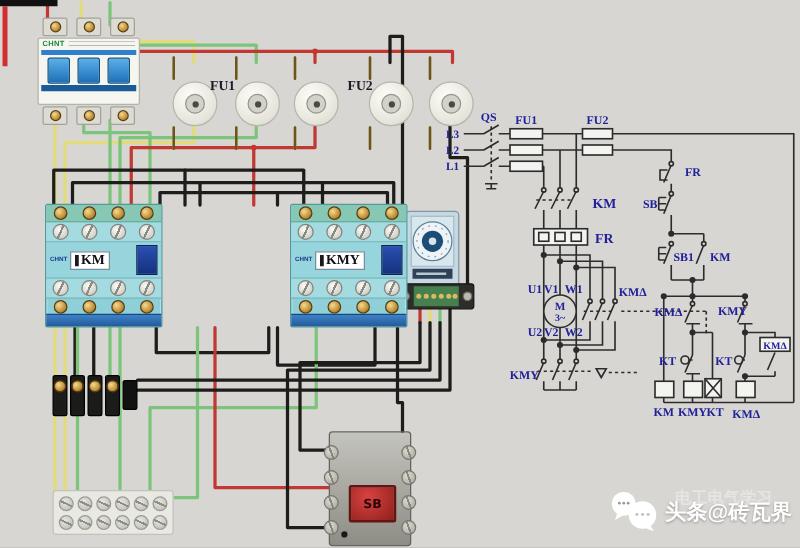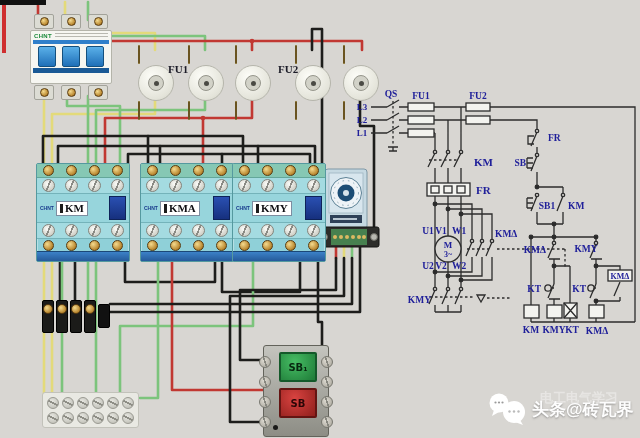--- a/index.html
+++ b/index.html
@@ -395,52 +395,20 @@
         <i class="scr scr-w"></i>
       </div>
     <div class="ct-row" style="height:12px">
         <i class="scr scr-b"></i>
         <i class="scr scr-b"></i>
         <i class="scr scr-b"></i>
         <i class="scr scr-b"></i>
       </div>
     <div class="ct-bar"></div>
   </div>
-  <div class="comp contactor" style="left:140px">
-    <div class="ct-row ct-top">
-        <i class="scr scr-b"></i>
-        <i class="scr scr-b"></i>
-        <i class="scr scr-b"></i>
-        <i class="scr scr-b"></i>
-      </div>
-    <div class="ct-row ct-strip">
-        <i class="scr scr-w"></i>
-        <i class="scr scr-w"></i>
-        <i class="scr scr-w"></i>
-        <i class="scr scr-w"></i>
-      </div>
-    <div class="ct-body">
-      <span class="ct-brand">CHNT</span>
-      <span class="ct-label">KMA</span>
-      <i class="ct-plate"></i>
-    </div>
-    <div class="ct-row ct-strip">
-        <i class="scr scr-w"></i>
-        <i class="scr scr-w"></i>
-        <i class="scr scr-w"></i>
-        <i class="scr scr-w"></i>
-      </div>
-    <div class="ct-row" style="height:12px">
-        <i class="scr scr-b"></i>
-        <i class="scr scr-b"></i>
-        <i class="scr scr-b"></i>
-        <i class="scr scr-b"></i>
-      </div>
-    <div class="ct-bar"></div>
-  </div>
   <div class="comp contactor" style="left:232px">
     <div class="ct-row ct-top">
         <i class="scr scr-b"></i>
         <i class="scr scr-b"></i>
         <i class="scr scr-b"></i>
         <i class="scr scr-b"></i>
       </div>
     <div class="ct-row ct-strip">
         <i class="scr scr-w"></i>
         <i class="scr scr-w"></i>
@@ -499,21 +467,20 @@
 
   <div class="comp bpanel">
     <span class="pb-scr" style="left:-5px;top:10px"></span>
     <span class="pb-scr" style="left:-5px;top:30px"></span>
     <span class="pb-scr" style="left:-5px;top:50px"></span>
     <span class="pb-scr" style="left:-5px;top:70px"></span>
     <span class="pb-scr" style="right:-5px;top:10px"></span>
     <span class="pb-scr" style="right:-5px;top:30px"></span>
     <span class="pb-scr" style="right:-5px;top:50px"></span>
     <span class="pb-scr" style="right:-5px;top:70px"></span>
-    <div class="pb-btn pb-green">SB₁</div>
     <div class="pb-btn pb-red">SB</div>
     <i class="pb-dot"></i>
   </div>
 
 
   <div class="abs wmark">
     <svg width="42" height="36" viewBox="0 0 42 36">
       <circle cx="13" cy="13" r="9.5" fill="#ffffff"></circle>
       <path d="M8,20 L6,26 L13,22 Z" fill="#ffffff"></path>
       <circle cx="9.5" cy="12.5" r="1.1" fill="#9a9a9a"></circle>

